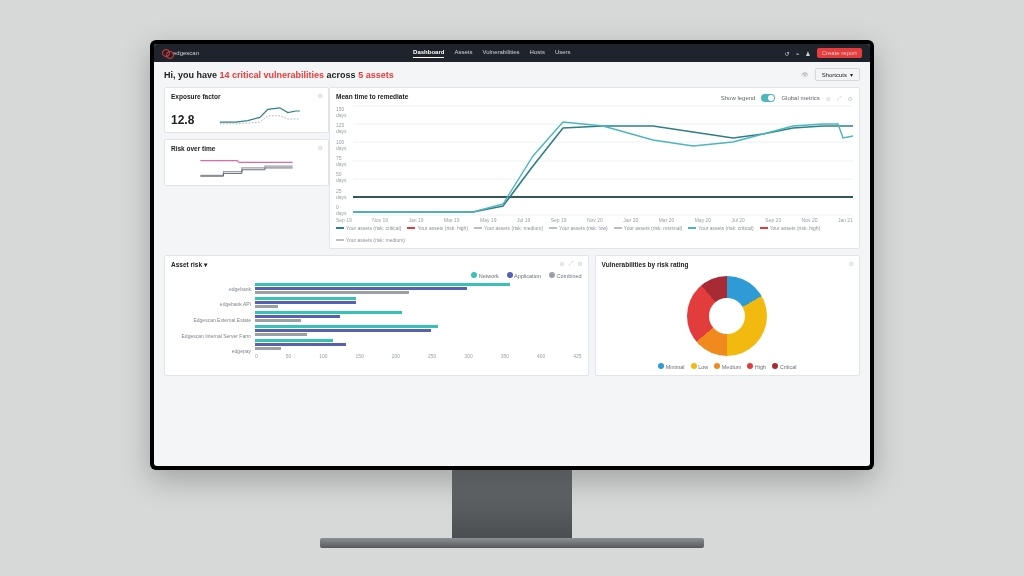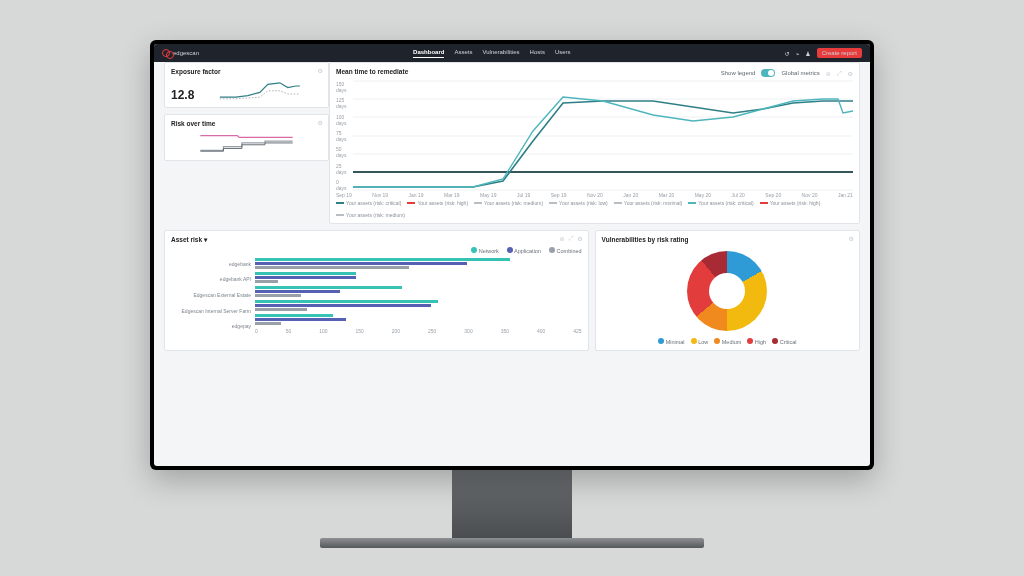--- a/index.html
+++ b/index.html
@@ -90,20 +90,32 @@
         <span>Users</span>
       </div>
       <div class="top-icons">
         <span>↺</span>
         <span>⌁</span>
         <span>♟</span>
         <span class="create-btn">Create report</span>
       </div>
     </div>
 
+    <div class="header">
+      <div class="headline">
+        <span>Hi, you have </span><span class="red">14 critical vulnerabilities</span><span> across </span><span class="red">5 assets</span>
+      </div>
+      <div class="head-right">
+        <span style="color:#9aa0a8;">👁</span>
+        <div class="shortcuts">
+          <span>Shortcuts</span>
+          <span>▾</span>
+        </div>
+      </div>
+    </div>
 
     <div class="body">
 
       <div class="minis">
         <div class="card">
           <span class="gear">⚙</span>
           <div class="card-title">Exposure factor</div>
           <div style="display:flex;align-items:flex-end;gap:4px;">
             <div class="metric">12.8</div>
             <svg class="mini-chart" viewBox="0 0 100 30" style="flex:1;">

